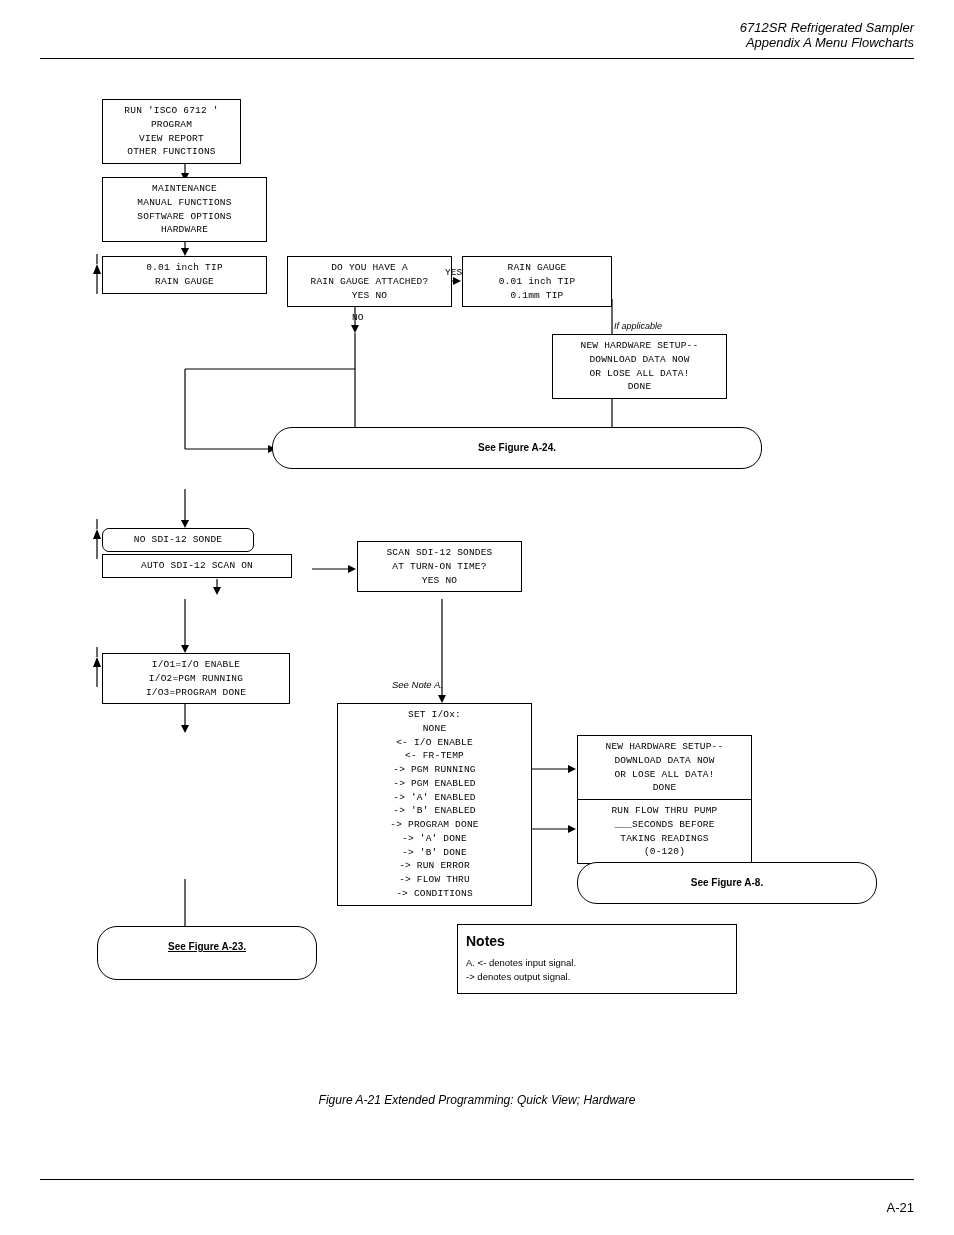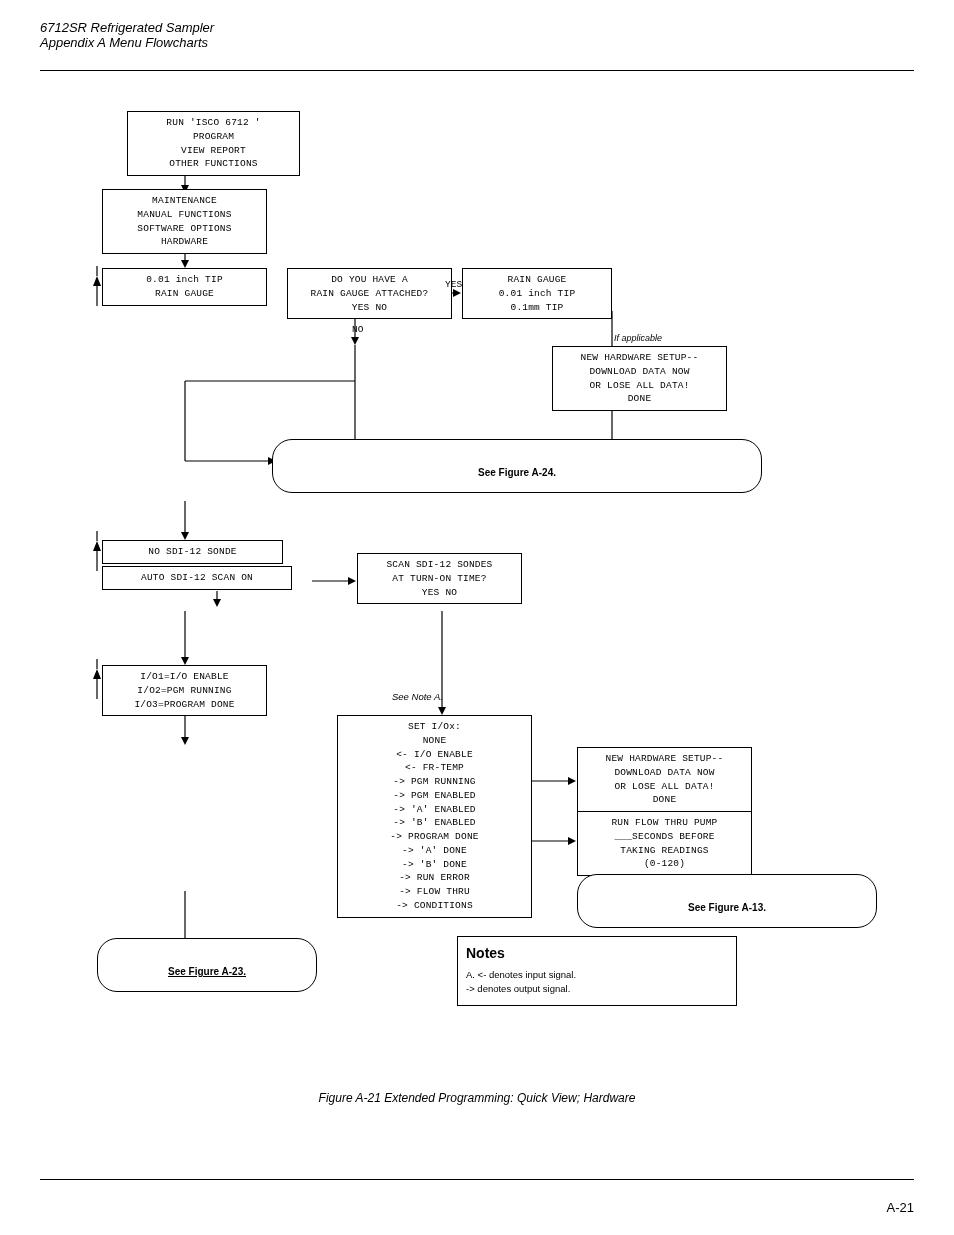--- a/index.html
+++ b/index.html
@@ -12,21 +12,22 @@
       overflow-x: hidden;
     }
     .page {
       width: 954px;
       min-height: 1235px;
       padding: 20px 40px 30px 40px;
       position: relative;
     }
     
     .header {
-      padding-bottom: 20px;
+      text-align: right;
+      padding-bottom: 8px;
       border-bottom: 1.5px solid #000;
       margin-bottom: 10px;
     }
     .header-line1 { font-size: 13px; font-style: italic; font-family: Arial, sans-serif; }
     .header-line2 { font-size: 13px; font-style: italic; font-family: Arial, sans-serif; }
 
     
     .flowchart {
       position: relative;
       width: 870px;
@@ -48,21 +49,21 @@
     }
     .fc-rounded {
       position: absolute;
       border: 1.2px solid #000;
       background: #fff;
       border-radius: 20px;
       font-size: 10px;
       font-weight: bold;
       font-family: Arial, sans-serif;
       text-align: center;
-      padding: 26px 18px;
+      padding: 13px 18px;
       line-height: 1.4;
     }
     .fc-notes {
       position: absolute;
       border: 1.5px solid #000;
       background: #fff;
       font-size: 9.5px;
       font-family: Arial, sans-serif;
       padding: 6px 8px;
       line-height: 1.5;
@@ -81,21 +82,21 @@
       height: 100%;
       pointer-events: none;
     }
 
     
     .caption {
       text-align: center;
       font-size: 12px;
       font-style: italic;
       font-family: Arial, sans-serif;
-      margin-top: 10px;
+      margin-top: 24px;
     }
 
     
     .footer {
       position: absolute;
       bottom: 20px;
       right: 40px;
       left: 40px;
       display: flex;
       justify-content: flex-end;
@@ -187,21 +188,21 @@
       <line x1="55" y1="460" x2="55" y2="450" stroke="#000" stroke-width="1.2"></line>
 
       <polygon points="55,588 51,598 59,598" fill="#000"></polygon>
       <line x1="55" y1="598" x2="55" y2="618" stroke="#000" stroke-width="1.2"></line>
       <line x1="55" y1="588" x2="55" y2="578" stroke="#000" stroke-width="1.2"></line>
 
       <line x1="175" y1="510" x2="175" y2="522" stroke="#000" stroke-width="1.2"></line>
       <polygon points="175,526 171,518 179,518" fill="#000"></polygon>
     </svg>
 
-    <div class="fc-box" style="left:60px; top:30px; width:173px;margin-left:25px;">
+    <div class="fc-box" style="left:60px; top:30px; width:139px;">
       <span style="white-space:pre-line;">RUN 'ISCO 6712 '
 PROGRAM
 VIEW REPORT
 OTHER FUNCTIONS</span>
     </div>
 
     <div class="fc-box" style="left:60px; top:108px; width:165px;">
       <span style="white-space:pre-line;text-align:right;">MAINTENANCE
 MANUAL FUNCTIONS
 SOFTWARE OPTIONS
@@ -235,35 +236,35 @@
       <span style="white-space:pre-line;">NEW HARDWARE SETUP--
 DOWNLOAD DATA NOW
 OR LOSE ALL DATA!
 DONE</span>
     </div>
 
     <div class="fc-rounded" style="left:230px; top:358px; width:490px; height:42px;">
       <span>See Figure A-24.</span>
     </div>
 
-    <div class="fc-box" style="left:60px; top:459px; width:181px;">
+    <div class="fc-box" style="left:60px; top:459px; width:152px;border-radius:7px;">
       <span style="white-space:pre-line;">NO SDI-12 SONDE</span>
     </div>
 
     <div class="fc-box" style="left:60px; top:485px; width:190px;">
       <span style="white-space:pre-line;">AUTO SDI-12 SCAN ON</span>
     </div>
 
     <div class="fc-box" style="left:315px; top:472px; width:165px;">
       <span style="white-space:pre-line;">SCAN SDI-12 SONDES
 AT TURN-ON TIME?
 YES    NO</span>
     </div>
 
-    <div class="fc-box" style="left:60px; top:584px; width:165px;">
+    <div class="fc-box" style="left:60px; top:584px; width:188px;">
       <span style="white-space:pre-line;">I/O1=I/O ENABLE
 I/O2=PGM RUNNING
 I/O3=PROGRAM DONE</span>
     </div>
 
     <div style="position:absolute; left:350px; top:610px; font-size:9.5px; font-style:italic; font-family:Arial,sans-serif;">See Note A.</div>
 
     <div class="fc-box" style="left:295px; top:634px; width:195px; text-align:center;">
       <span style="white-space:pre-line;">SET I/Ox:
 NONE
@@ -289,21 +290,21 @@
     </div>
 
     <div class="fc-box" style="left:535px; top:730px; width:175px;">
       <span style="white-space:pre-line;">RUN FLOW THRU PUMP
 ___SECONDS BEFORE
 TAKING READINGS
 (0-120)</span>
     </div>
 
     <div class="fc-rounded" style="left:535px; top:793px; width:300px; height:42px;">
-      <span>See Figure A-13.</span>
+      <span>See Figure A-8.</span>
     </div>
 
     <div class="fc-rounded" style="left:55px; top:857px; width:220px; height:54px;text-decoration:underline;">
       <span>See Figure A-23.</span>
     </div>
 
     <div class="fc-notes" style="left:415px; top:855px; width:280px; min-height:70px;">
       <div class="fc-notes-title" style="font-family:Arial,sans-serif; font-weight:bold; font-size:14px; margin-bottom:4px;">Notes</div>
       <div style="font-size:9.5px; font-family:Arial,sans-serif; white-space:pre-line;">A.  &lt;- denotes input signal.
       -&gt; denotes output signal.</div>

